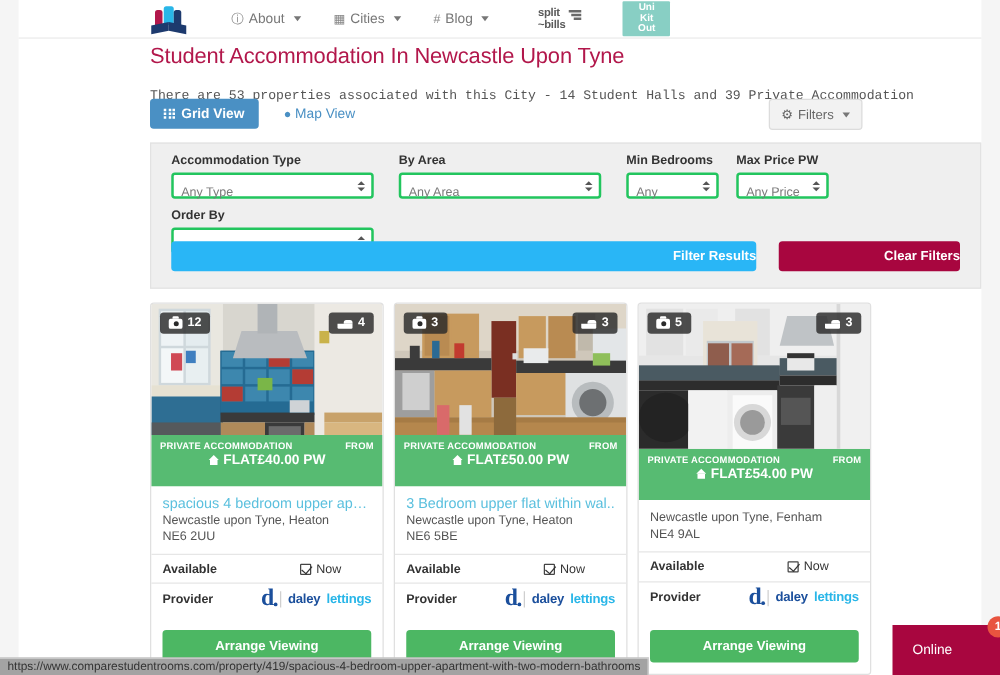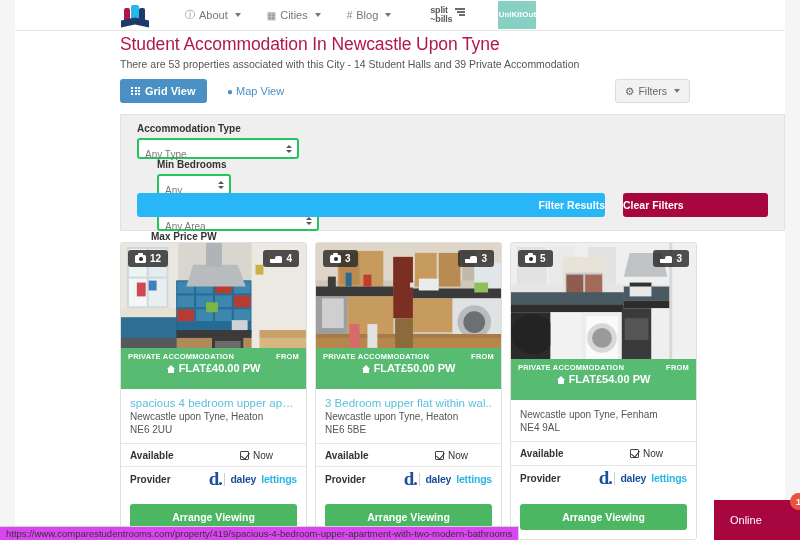--- a/index.html
+++ b/index.html
@@ -71,35 +71,35 @@
   .ps-line2 { font-size: 9px; font-weight: bold; color: #5a5a5a; letter-spacing: -0.2px;}
   .ps-bars { position: absolute; right: 1px; top: 2px; }
   .ps-bars i { display: block; height: 1.6px; background: #6a6a6a; margin-bottom: 1.6px; }
   .ps-bars i:nth-child(1){ width: 10px; }
   .ps-bars i:nth-child(2){ width: 8px; margin-left:2px;}
   .ps-bars i:nth-child(3){ width: 6px; margin-left:4px;}
 
   .partner-ukо {
     margin-left: 32px; width: 38px; height: 28px; background: #88cfc4;
     color: #ffffff; font-weight: bold; font-size: 8px; line-height: 8.5px;
-    display: flex; flex-direction: row; align-items: center;
+    display: flex; flex-direction: column; align-items: center;
     justify-content: center; cursor: pointer; border-radius: 1px;
   }
 
   
   .content { position: absolute; left: 15px; top: 31px; right: 15px; bottom: 0; background:#fff; }
 
   .page-title {
     position: absolute; left: 105px; top: 3px;
     font-size: 17.5px; color: #b2174b; font-weight: normal;
     letter-spacing: -0.1px; white-space: nowrap;
   }
   .page-subtitle {
-    position: absolute; left: 105px; top: 27px;
-    font-size: 10.5px; color: #555555; white-space: nowrap;
+    position: absolute; left: 105px; top: 40px;
+    font-size: 10.5px; color: #555555; white-space: nowrap; font-family: Liberation Mono, monospace;
   }
 
   
   .view-row {
     position: absolute; left: 105px; top: 48px; right: 95px; height: 26px;
   }
   .btn-grid {
     display: inline-flex; align-items: center; gap: 5px;
     background: #4a90c4; color: #ffffff; font-size: 11px; font-weight: bold;
     padding: 6px 11px; border-radius: 3px; cursor: pointer; vertical-align: top;
@@ -121,21 +121,21 @@
     font-size: 10.5px; padding: 5px 9px; border-radius: 3px; cursor: pointer;
   }
 
   
   .filter-panel {
     position: absolute; left: 105px; top: 83px; right: 0px; height: 117px;
     background: #efefef; border: 1px solid #e2e2e2;
   }
   .filter-fields {
     position: absolute; left: 16px; top: 8px; right: 16px;
-    display: flex; flex-wrap: wrap; align-items: flex-start; flex-direction: column;
+    display: flex; flex-wrap: wrap; align-items: flex-start;
   }
   .field { margin-right: 0; }
   .field-label {
     font-size: 10px; font-weight: bold; color: #333333; margin-bottom: 4px; display: block;
   }
   .select-box {
     position: relative; background: #ffffff; border: 2px solid #22c55e;
     border-radius: 3px; height: 21px; display: flex; align-items: center;
     padding: 12px 16px 0 6px; font-size: 10px; color: #7a7a7a; cursor: pointer;
   }
@@ -157,21 +157,21 @@
   .filter-actions {
     position: absolute; left: 16px; right: 16px; bottom: 13px;
     display: flex; align-items: center;
   }
   .btn-filter-results {
     flex: 1 1 auto; background: #29b6f6; color: #ffffff; text-align: right;
     font-size: 10.5px; font-weight: bold; padding: 6px 0; border-radius: 3px;
     cursor: pointer; margin-right: 18px;
   }
   .btn-clear-filters {
-    width: 145px; background: #a8063f; color: #ffffff; text-align: left;
+    width: 145px; background: #a8063f; color: #ffffff; text-align: right;
     font-size: 10.5px; font-weight: bold; padding: 6px 0; border-radius: 3px;
     cursor: pointer;
   }
 
   
   .cards {
     position: absolute; left: 105px; top: 211px; right: 0; bottom: 0;
     display: flex; gap: 8px;
   }
   .card {
@@ -287,21 +287,21 @@
   .card-footer { padding: 13px 9px 9px 9px; margin-top: auto; }
   .btn-arrange {
     background: #4cb763; color: #ffffff; text-align: center;
     font-size: 10.5px; font-weight: bold; padding: 7px 0;
     border-radius: 3px; cursor: pointer;
   }
 
   
   .status-bar {
     position: absolute; left: 0; bottom: 0; height: 14px;
-    background: #d946ef; border-top: 1px solid #d4d4d4; border-right:1px solid #d4d4d4;
+    background: #a3a3a3; border-top: 1px solid #d4d4d4; border-right:1px solid #d4d4d4;
     padding: 0 6px; display: flex; align-items: center;
     font-size: 9.5px; color: #333333; white-space: nowrap;
     max-width: 660px; overflow: hidden;
   }
 
   
   .chat-widget {
     position: absolute; right: 0px; bottom: 0px;
     width: 86px; height: 40px; background: #a8063f;
     display: flex; align-items: center; padding-left: 16px;
@@ -410,35 +410,35 @@
           <span class="field-label">Accommodation Type</span>
           <div class="select-box">
             <span>Any Type</span>
             <span class="spinner">
                 <i class="up"></i>
                 <i class="dn"></i>
               </span>
           </div>
         </div>
 
+        <div class="field f-area">
+          <span class="field-label">By Area</span>
+          <div class="select-box">
+            <span>Any Area</span>
+            <span class="spinner">
+                <i class="up"></i>
+                <i class="dn"></i>
+              </span>
+          </div>
+        </div>
+
         <div class="field f-bed">
           <span class="field-label">Min Bedrooms</span>
           <div class="select-box">
             <span>Any</span>
-            <span class="spinner">
-                <i class="up"></i>
-                <i class="dn"></i>
-              </span>
-          </div>
-        </div>
-
-        <div class="field f-area">
-          <span class="field-label">By Area</span>
-          <div class="select-box">
-            <span>Any Area</span>
             <span class="spinner">
                 <i class="up"></i>
                 <i class="dn"></i>
               </span>
           </div>
         </div>
 
         <div class="field f-price">
           <span class="field-label">Max Price PW</span>
           <div class="select-box">

